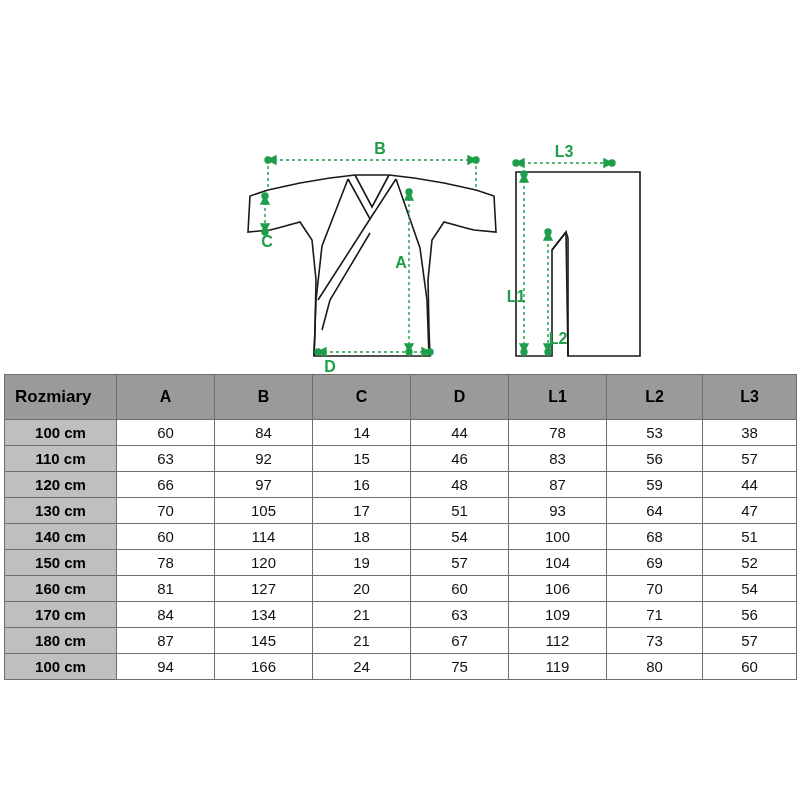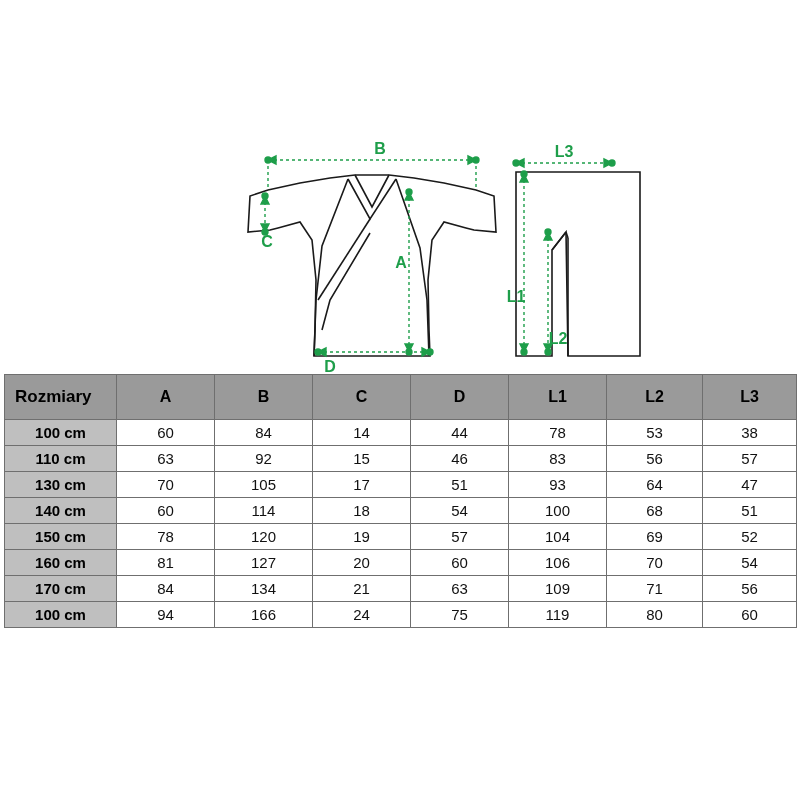--- a/index.html
+++ b/index.html
@@ -220,20 +220,30 @@
         <th class="rowhead">110 cm</th>
         <td>63</td>
         <td>92</td>
         <td>15</td>
         <td>46</td>
         <td>83</td>
         <td>56</td>
         <td>57</td>
       </tr>
       <tr>
+        <th class="rowhead">120 cm</th>
+        <td>66</td>
+        <td>97</td>
+        <td>16</td>
+        <td>48</td>
+        <td>87</td>
+        <td>59</td>
+        <td>44</td>
+      </tr>
+      <tr>
         <th class="rowhead">130 cm</th>
         <td>70</td>
         <td>105</td>
         <td>17</td>
         <td>51</td>
         <td>93</td>
         <td>64</td>
         <td>47</td>
       </tr>
       <tr>
@@ -270,20 +280,30 @@
         <th class="rowhead">170 cm</th>
         <td>84</td>
         <td>134</td>
         <td>21</td>
         <td>63</td>
         <td>109</td>
         <td>71</td>
         <td>56</td>
       </tr>
       <tr>
+        <th class="rowhead">180 cm</th>
+        <td>87</td>
+        <td>145</td>
+        <td>21</td>
+        <td>67</td>
+        <td>112</td>
+        <td>73</td>
+        <td>57</td>
+      </tr>
+      <tr>
         <th class="rowhead">100 cm</th>
         <td>94</td>
         <td>166</td>
         <td>24</td>
         <td>75</td>
         <td>119</td>
         <td>80</td>
         <td>60</td>
       </tr>
     </tbody>

